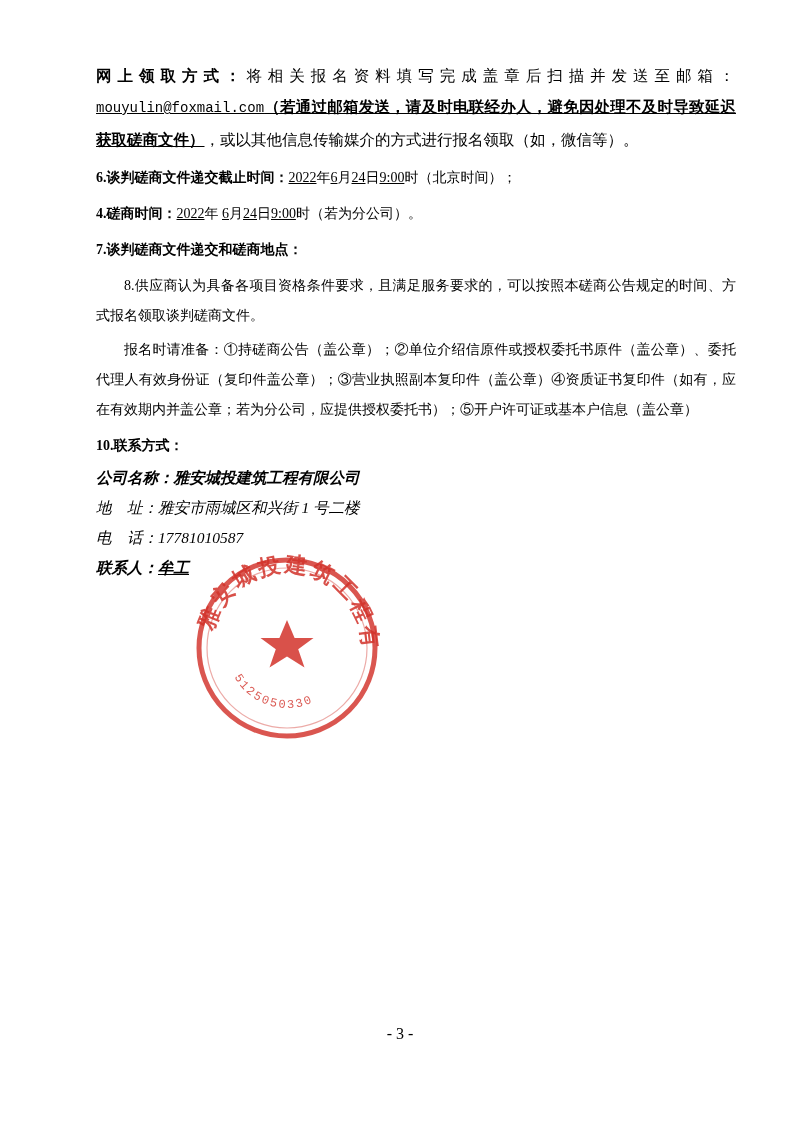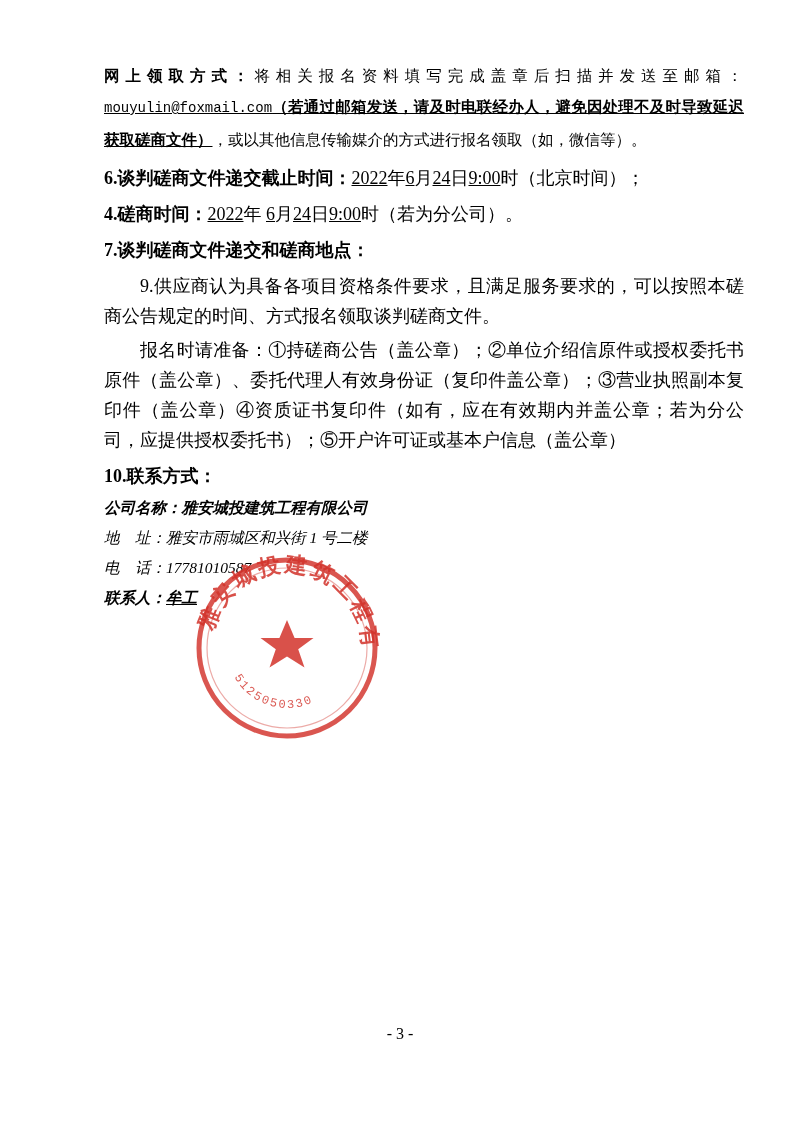--- a/index.html
+++ b/index.html
@@ -16,27 +16,27 @@
     overflow: hidden;
   }
   .page {
     position: absolute;
     left: 0; top: 0;
     width: 800px;
     height: 1131px;
   }
   .content {
     position: absolute;
-    left: 104px;
+    left: 96px;
     top: 60px;
     width: 640px;
   }
   p {
     margin: 0 0 2px 0;
-    font-size: 18px;
+    font-size: 14px;
     line-height: 30px;
     text-align: justify;
     text-justify: inter-ideograph;
   }
   .bold { font-weight: bold; }
   .u { text-decoration: underline; }
   .indent { text-indent: 2em; }
   .indent1 { text-indent: 1em; }
   .spaced { letter-spacing: 1.5px; }
   .para-line1 {
@@ -95,21 +95,21 @@
     </p>
 
     <p style="margin-top:6px;">
       <span class="indent1"></span><span class="bold">4.磋商时间：</span><span class="u">2022</span><span>年</span>&nbsp;<span class="u">6</span><span>月</span><span class="u">24</span><span>日</span><span class="u">9:00</span><span>时</span><span>（若为分公司）。</span>
     </p>
 
     <p style="margin-top:6px;">
       <span class="indent1"></span><span class="bold">7.谈判磋商文件递交和磋商地点：</span>
     </p>
 
-    <p class="indent" style="margin-top:6px;">9.供应商认为具备各项目资格条件要求，且满足服务要求的，可以按照本磋商公告规定的时间、方式报名领取谈判磋商文件。</p>
+    <p class="indent" style="margin-top:6px;">8.供应商认为具备各项目资格条件要求，且满足服务要求的，可以按照本磋商公告规定的时间、方式报名领取谈判磋商文件。</p>
 
     <p class="indent" style="margin-top:4px;">报名时请准备：①持磋商公告（盖公章）；②单位介绍信原件或授权委托书原件（盖公章）、委托代理人有效身份证（复印件盖公章）；③营业执照副本复印件（盖公章）④资质证书复印件（如有，应在有效期内并盖公章；若为分公司，应提供授权委托书）；⑤开户许可证或基本户信息（盖公章）</p>
 
     <p style="margin-top:6px;">
       <span class="indent1"></span><span class="bold">10.联系方式：</span>
     </p>
 
     <div class="contact">
       <p>
         <span class="indent1"></span><span class="bold">公司名称：</span><span class="bold">雅安城投建筑工程有限公司</span>

